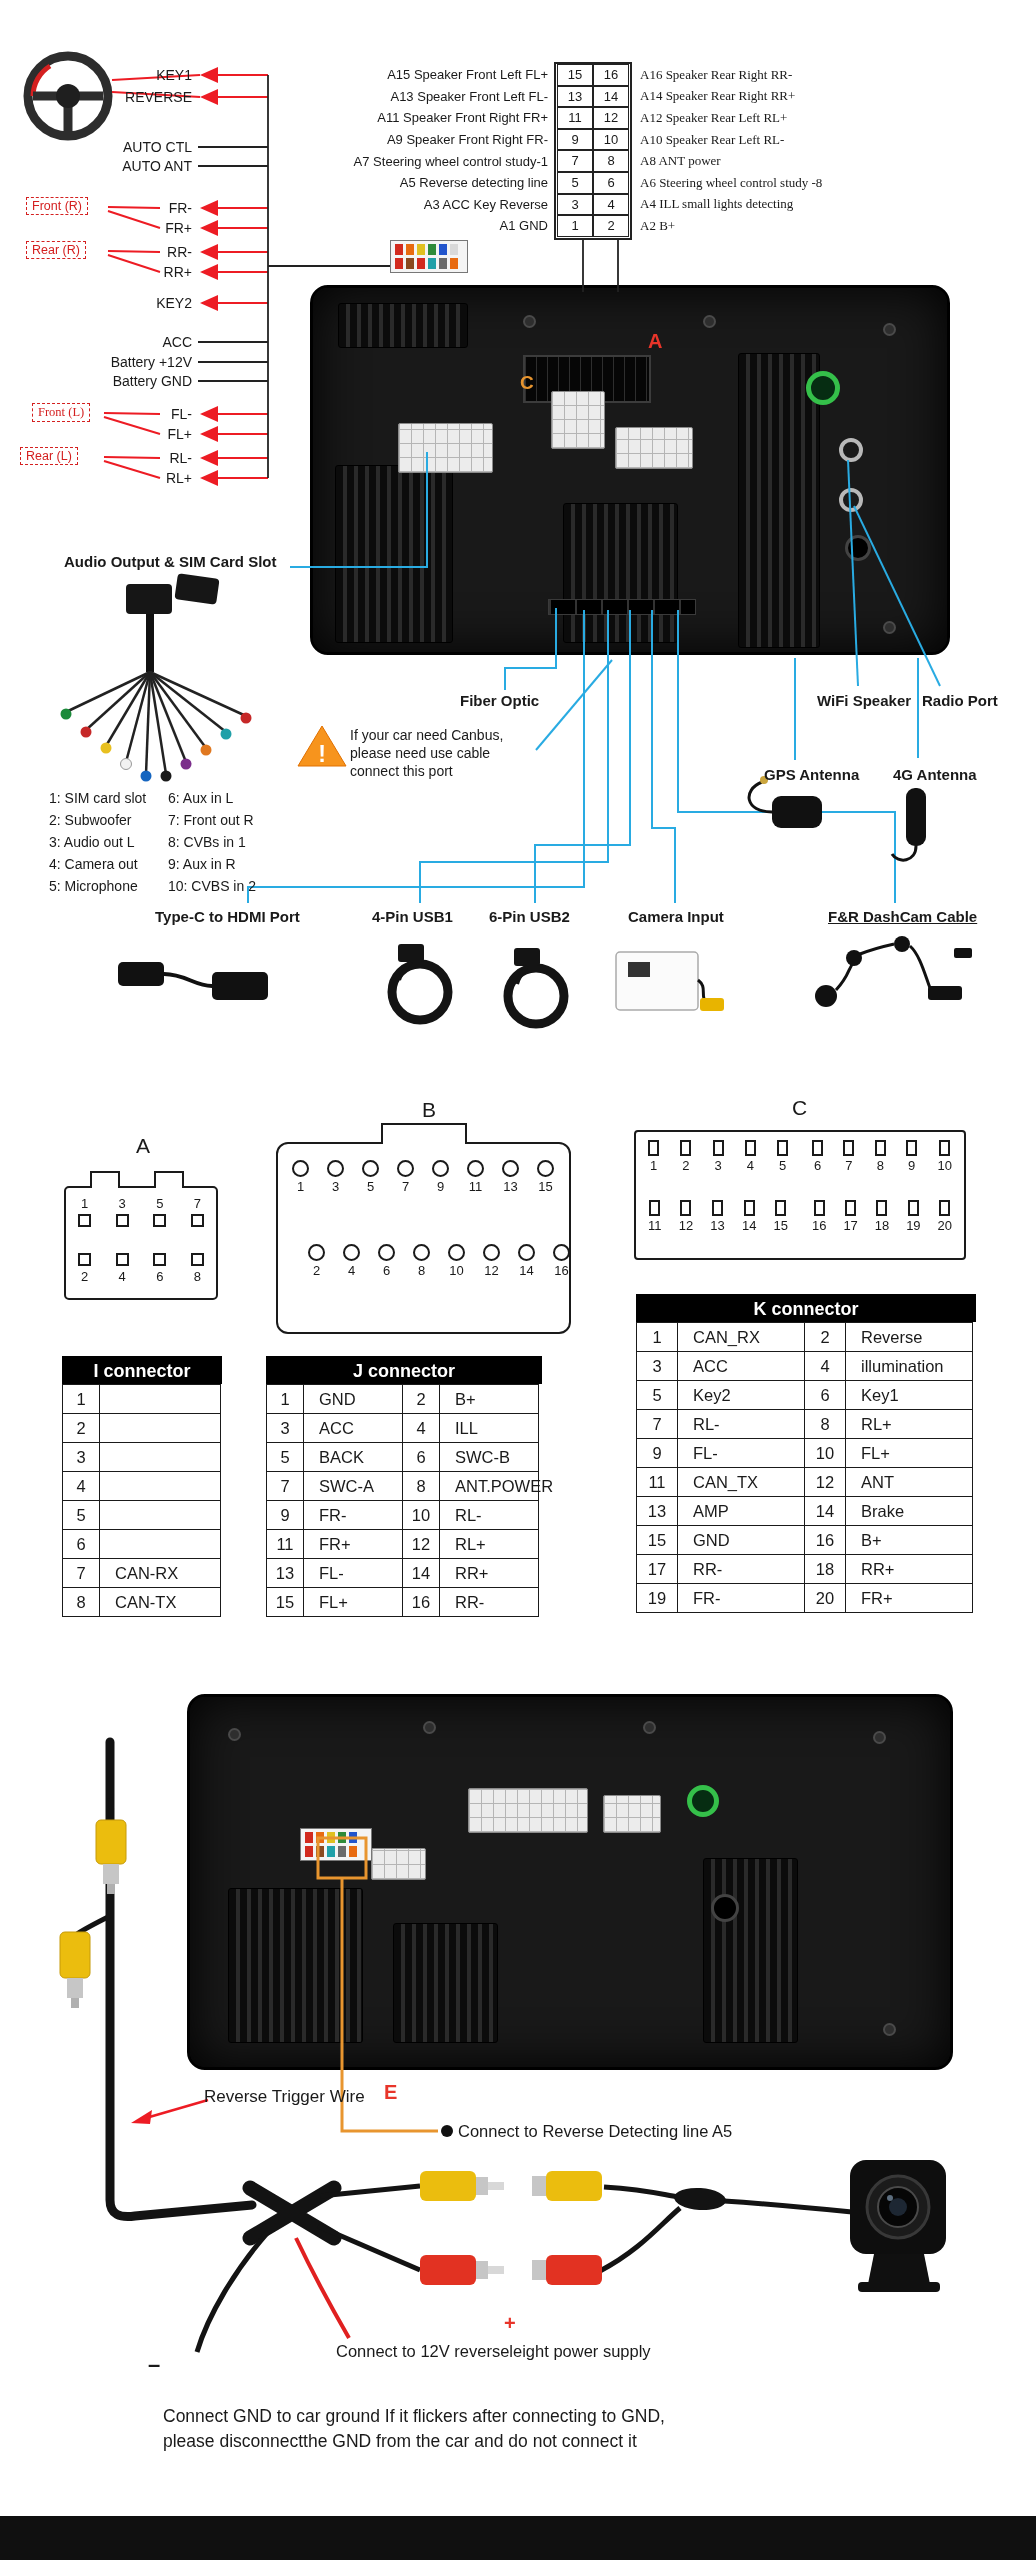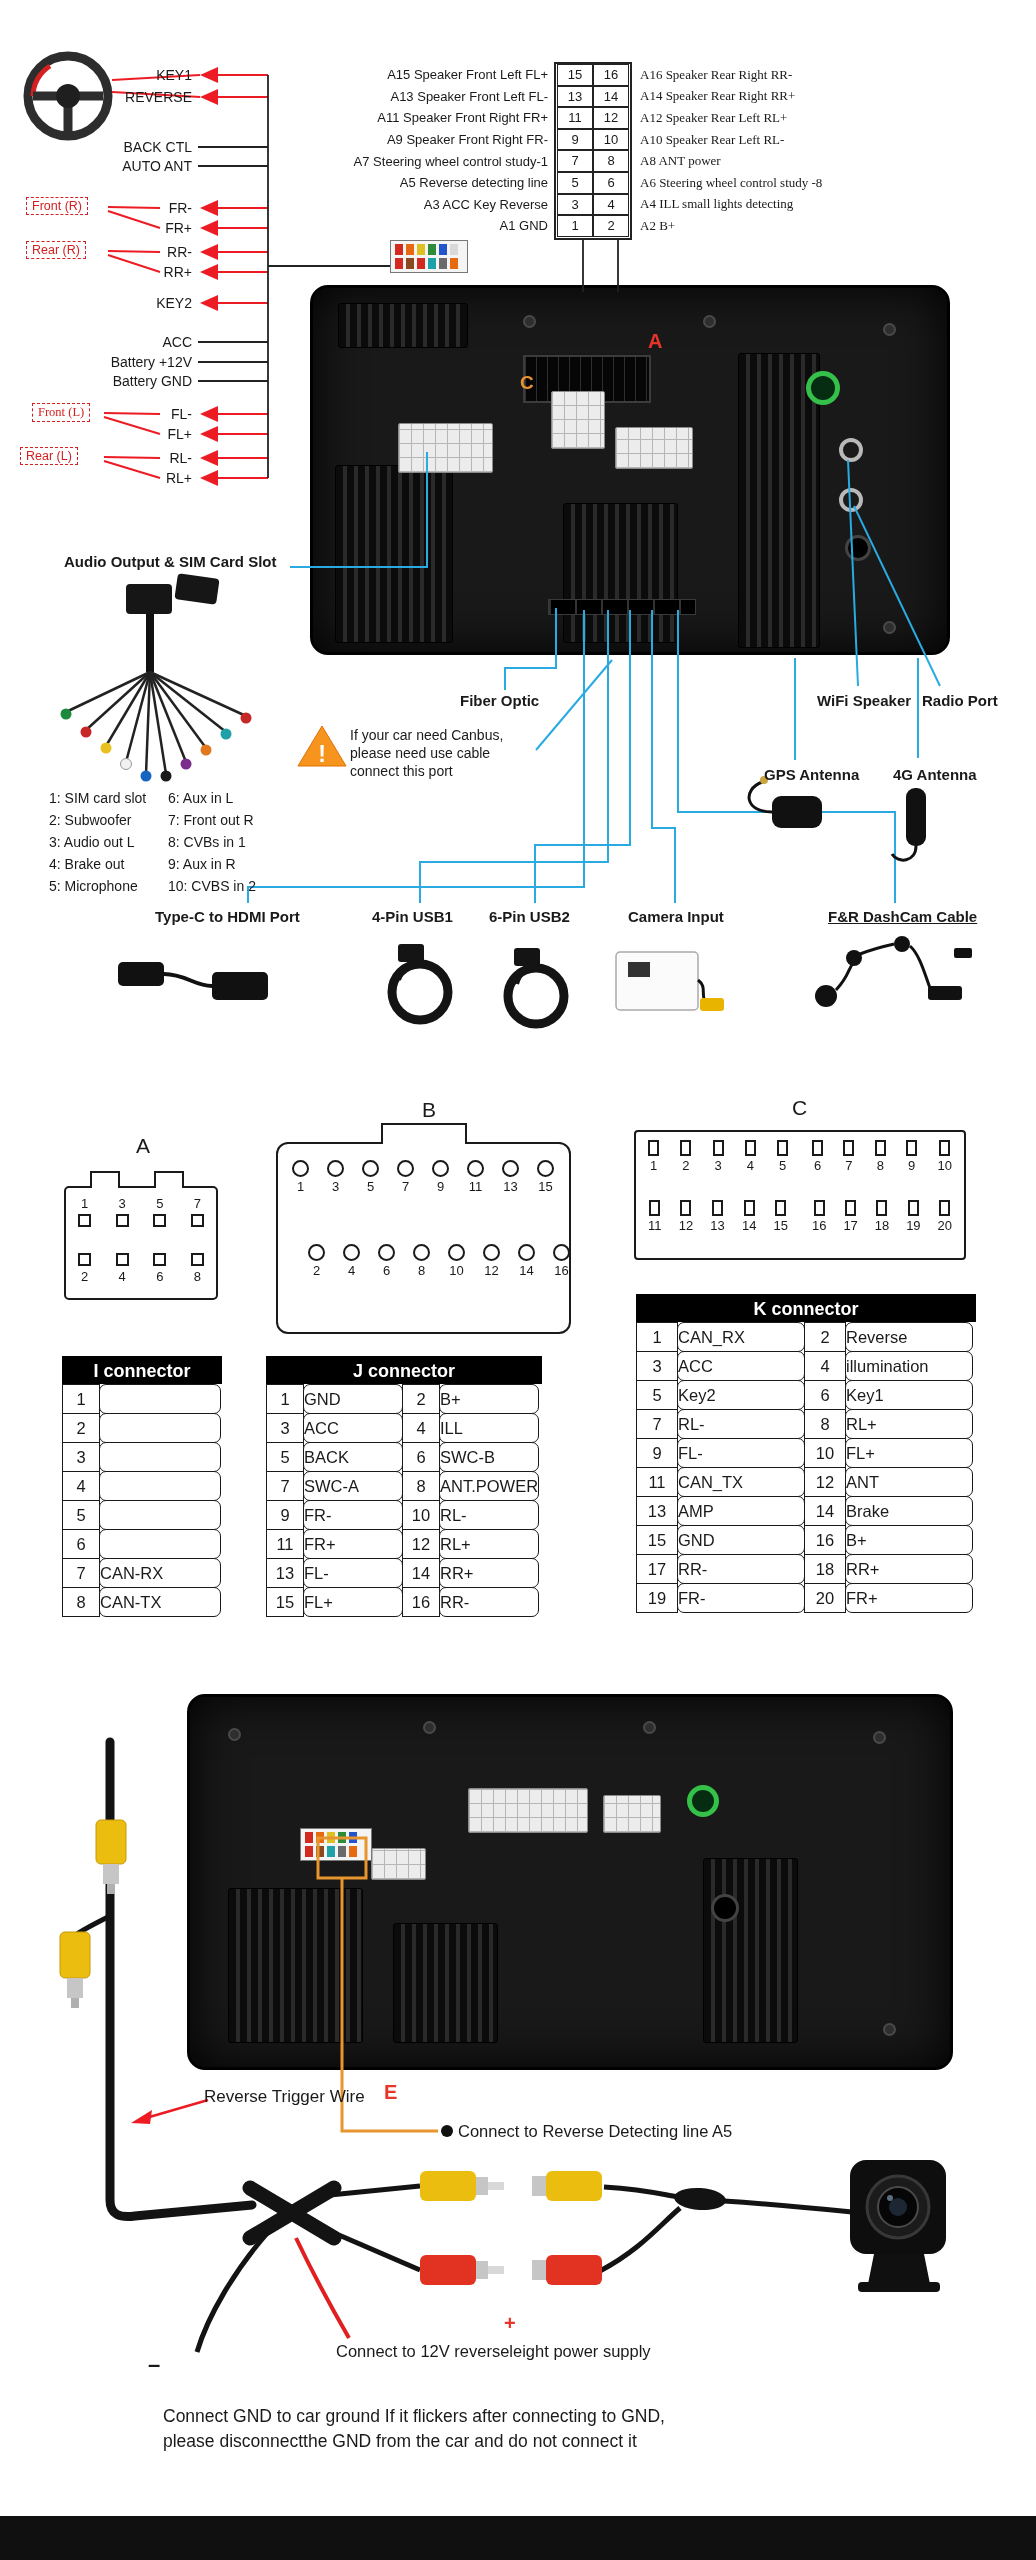--- a/index.html
+++ b/index.html
@@ -45,21 +45,21 @@
   .slot { width:11px; height:16px; border:2px solid #1a1a1a; margin:2px 0; }
   .conn-letter { position:absolute; font-size:21px; font-weight:500; z-index:7; }
   
   .t-head { position:absolute; background:#000; color:#fff; font-size:18px; font-weight:600; text-align:center; height:28px; line-height:28px; border:1px solid #000; z-index:7; }
   .dtable { position:absolute; z-index:7; }
   .t-row { display:flex; }
   .t-row + .t-row { margin-top:-1px; }
   .t-cell { border:1px solid #1a1a1a; height:30px; line-height:28px; font-size:16.5px; background:#fff; flex:none; }
   .t-cell + .t-cell { margin-left:-1px; }
   .num { text-align:center; }
-  .val { padding-left:0;border-radius:7px; }
+  .val { padding-left:15px; }
   .ti-num { width:38px; } .ti-val { width:122px; }
   .tj-num { width:38px; } .tj-val { width:100px; }
   .tk-num { width:42px; } .tk-val { width:128px; }
   
   .legend { position:absolute; left:49px; top:790px; font-size:14px; z-index:7; }
   .lg-row { display:flex; height:22px; }
   .lg-c1 { width:119px; }
   
   .canbus-note { position:absolute; left:350px; top:726px; width:185px; font-size:14px; line-height:18px; z-index:7; white-space:normal; }
   .bottombar { position:absolute; left:0; top:2516px; width:1036px; height:44px; background:#101010; }
@@ -332,21 +332,21 @@
       <circle cx="898" cy="2207" r="20" fill="#060606" stroke="#4a4a4a" stroke-width="2"></circle>
       <circle cx="898" cy="2207" r="9" fill="#1d2733"></circle>
       <circle cx="890" cy="2198" r="3" fill="#5c6d7d"></circle>
       <path d="M874,2254 L868,2284 L930,2284 L924,2254 z" fill="#101010"></path>
       <rect x="858" y="2282" width="82" height="10" rx="4" fill="#101010"></rect>
     </g>
   </svg>
 
   <div class="llabel" style="top:67px;">KEY1</div>
   <div class="llabel" style="top:89px;">REVERSE</div>
-  <div class="llabel" style="top:139px;">BACK CTL</div>
+  <div class="llabel" style="top:139px;">AUTO CTL</div>
   <div class="llabel" style="top:158px;">AUTO ANT</div>
   <div class="llabel" style="top:200px;">FR-</div>
   <div class="llabel" style="top:220px;">FR+</div>
   <div class="llabel" style="top:244px;">RR-</div>
   <div class="llabel" style="top:264px;">RR+</div>
   <div class="llabel" style="top:295px;">KEY2</div>
   <div class="llabel" style="top:334px;">ACC</div>
   <div class="llabel" style="top:354px;">Battery +12V</div>
   <div class="llabel" style="top:373px;">Battery GND</div>
   <div class="llabel" style="top:406px;">FL-</div>
@@ -441,21 +441,21 @@
         <span class="lg-c1">2: Subwoofer</span>
         <span class="lg-c2">7: Front out R</span>
       </div>
 
       <div class="lg-row">
         <span class="lg-c1">3: Audio out L</span>
         <span class="lg-c2">8: CVBs in 1</span>
       </div>
 
       <div class="lg-row">
-        <span class="lg-c1">4: Brake out</span>
+        <span class="lg-c1">4: Camera out</span>
         <span class="lg-c2">9: Aux in R</span>
       </div>
 
       <div class="lg-row">
         <span class="lg-c1">5: Microphone</span>
         <span class="lg-c2">10: CVBS in 2</span>
       </div>
     </div>
 
   <div class="txt lbl" style="left:155px; top:908px;">Type-C to HDMI Port</div>

